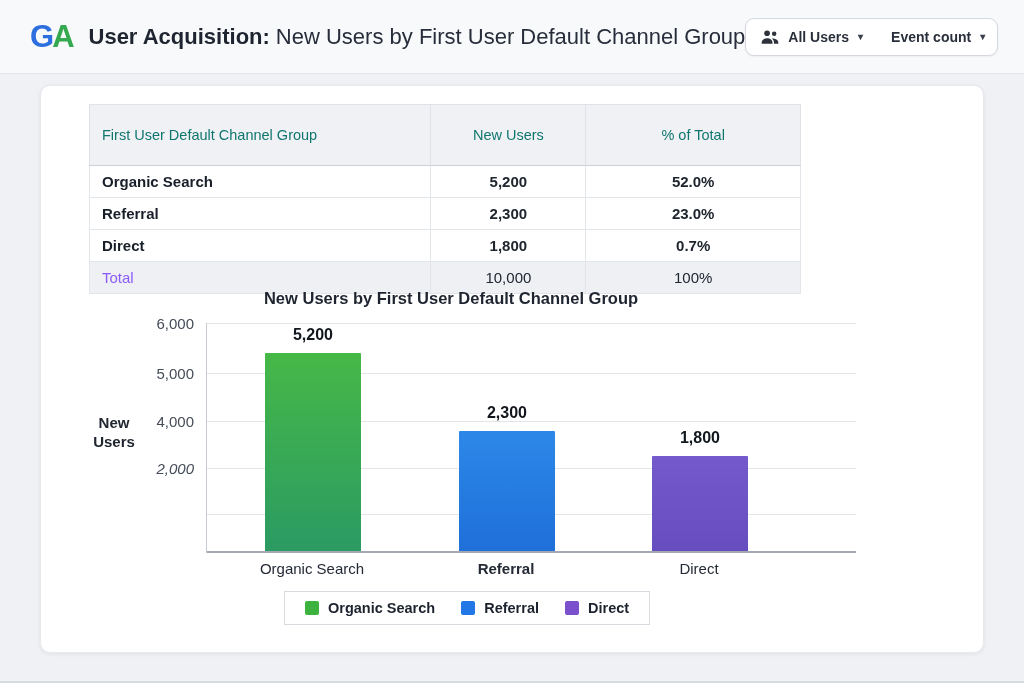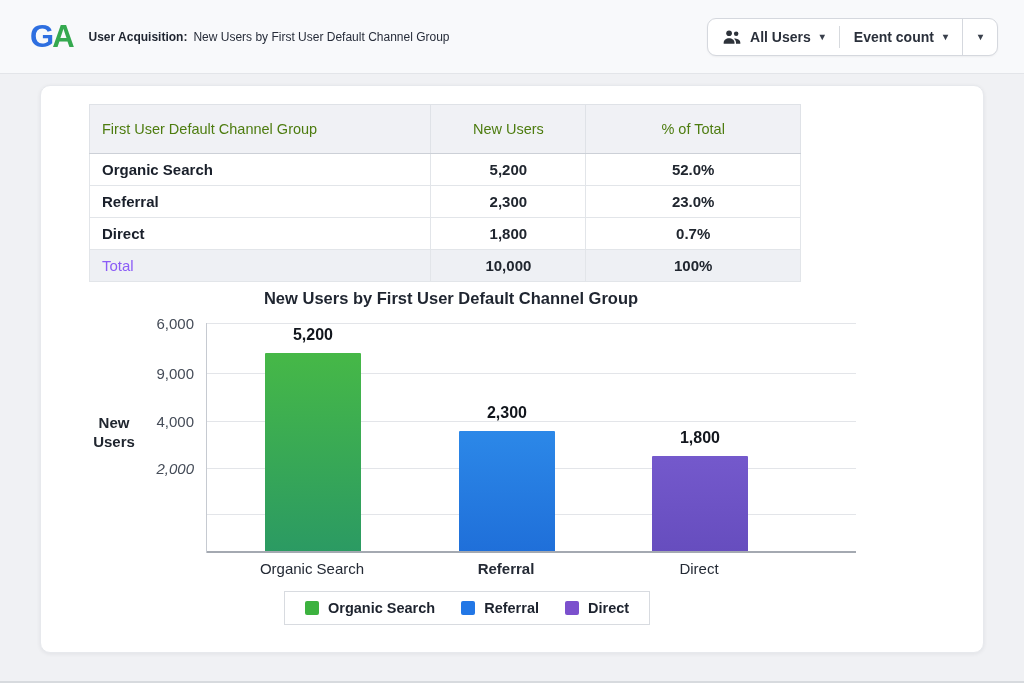--- a/index.html
+++ b/index.html
@@ -11,21 +11,21 @@
   body::after { content:""; position:absolute; left:0; right:0; bottom:0; height:2px; background:#d7dade; }
 
   
   .topbar {
     height:74px; background:#f8f9fb; border-bottom:1px solid #e3e5e9;
     display:flex; align-items:center; padding:0 26px 0 30px;
   }
   .logo { font-size:31px; font-weight:800; letter-spacing:-2px; margin-right:16px; user-select:none; }
   .logo-g { color:#2e6fe0; }
   .logo-a { color:#35a94f; }
-  .page-title { font-size:12px; color:#1f2530; white-space:nowrap; }
+  .page-title { font-size:22px; color:#1f2530; white-space:nowrap; }
   .title-bold { font-weight:700; }
   .title-rest { font-weight:500; color:#272d3a; margin-left:6px; }
   .controls {
     margin-left:auto; display:flex; align-items:stretch; background:#fff;
     border:1px solid #d5d8de; border-radius:9px; height:38px;
     box-shadow:0 1px 2px rgba(0,0,0,.05); overflow:hidden;
   }
   .control-cell {
     display:flex; align-items:center; gap:8px; padding:0 14px;
     font-size:14px; font-weight:700; color:#2a303b; cursor:pointer; white-space:nowrap;
@@ -42,30 +42,30 @@
     box-shadow:0 1px 4px rgba(25,30,40,.07);
   }
 
   
   table.data-table {
     position:absolute; left:48px; top:18px; width:712px;
     border-collapse:collapse; font-size:15px; color:#1e2430;
     border:1px solid #ccd0d7;
   }
   .data-table th {
-    background:#f0f1f5; font-weight:400; color:#4d7c0f; font-size:14.5px;
-    padding:16px 12px; border:1px solid #dfe2e7; border-bottom:1px solid #ccd0d7; text-align:center;
+    background:#f0f1f5; font-weight:400; color:#0f766e; font-size:14.5px;
+    padding:22px 12px; border:1px solid #dfe2e7; border-bottom:1px solid #ccd0d7; text-align:center;
   }
   .data-table td { padding:7px 12px; border:1px solid #e2e5e9; text-align:center; }
   .data-table th:first-child, .data-table td:first-child { text-align:left; }
   .data-table td.channel { font-weight:700; color:#191f2a; }
   .data-table td.num { font-weight:600; color:#20262f; }
   .data-table tr.total-row td { background:#eef0f4; }
   .data-table tr.total-row td.channel { font-weight:400; color:#8b5cf6; }
-  .data-table tr.total-row td.num { font-weight:700; }
+  .data-table tr.total-row td.num { font-weight:400; }
 
   
   .chart-title {
     position:absolute; left:130px; top:203px; width:560px; text-align:center;
     font-size:16.5px; font-weight:700; color:#1f2530;
   }
   .ylabel {
     position:absolute; left:48px; top:328px; width:50px; text-align:center;
     font-size:15px; font-weight:700; color:#20262f; line-height:1.25;
   }
@@ -171,21 +171,21 @@
         <td class="num">10,000</td>
         <td class="num">100%</td>
       </tr>
     </tbody>
   </table>
 
   <div class="chart-title">New Users by First User Default Channel Group</div>
   <div class="ylabel">New Users</div>
   <div class="y-ticks">
       <div class="ytick" style="top: 0%; text-align: center;">6,000</div>
-      <div class="ytick" style="top: 21.7%;">9,000</div>
+      <div class="ytick" style="top: 21.7%;">5,000</div>
       <div class="ytick" style="top: 42.6%;">4,000</div>
       <div class="ytick" style="top: 63%; font-style: italic;">2,000</div>
       <div class="ytick" style="top: 83%;"></div>
     </div>
   <div class="plot-area">
       <div class="gridline" style="top: 0%;"></div>
       <div class="gridline" style="top: 21.7%;"></div>
       <div class="gridline" style="top: 42.6%;"></div>
       <div class="gridline" style="top: 63%;"></div>
       <div class="gridline" style="top: 83%;"></div>

